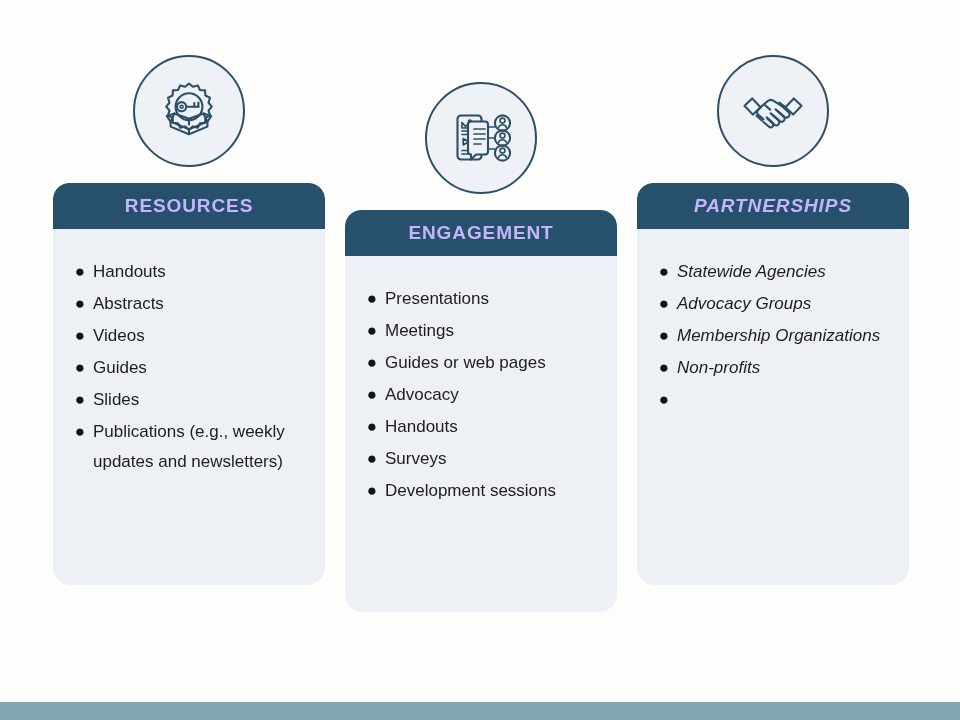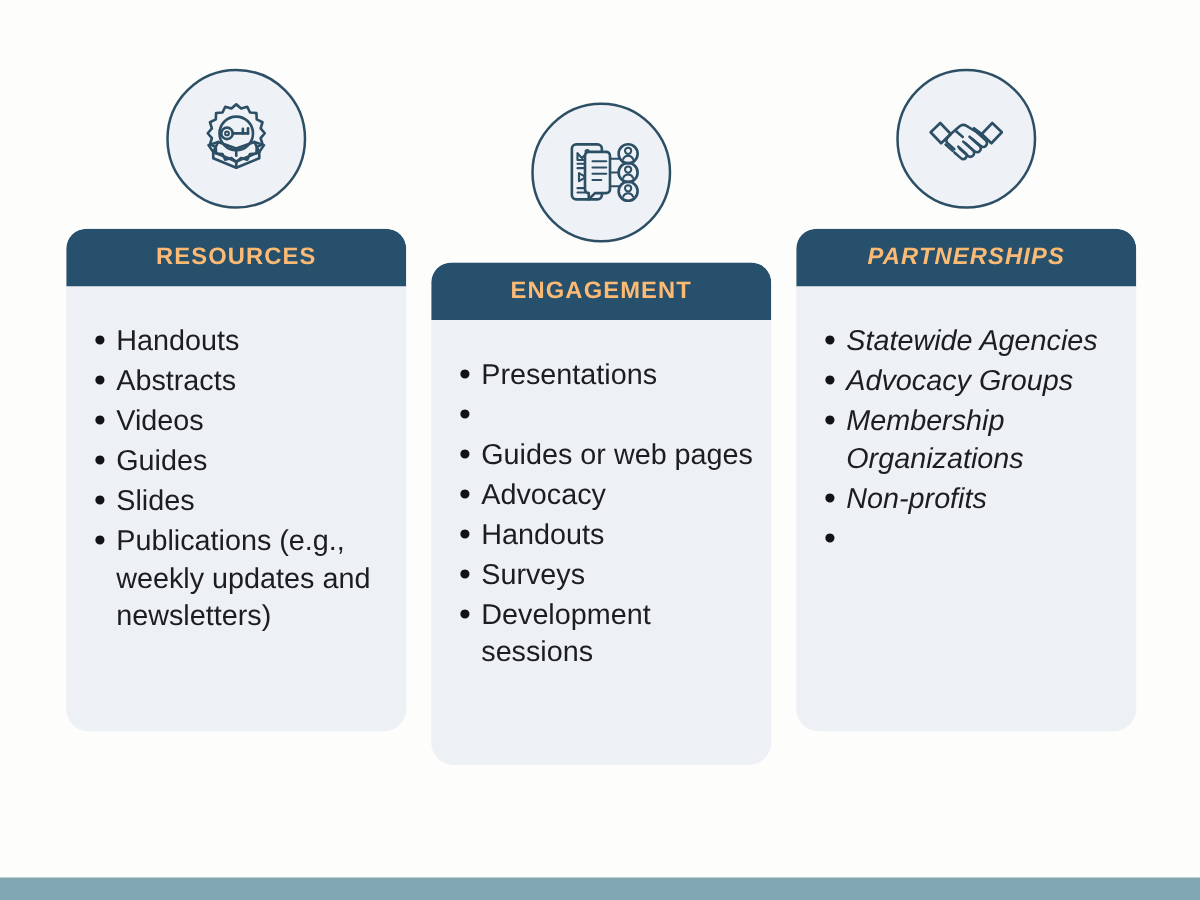--- a/index.html
+++ b/index.html
@@ -85,21 +85,21 @@
   .card-header {
     height: 46px;
     background: #26506b;
     border-radius: 16px 16px 0 0;
     display: flex;
     align-items: center;
     justify-content: center;
   }
 
   .card-header-title {
-    color: #fdba74;
+    color: #c4b5fd;
     font-size: 19px;
     font-weight: bold;
     letter-spacing: 0.9px;
     text-align: center;
     font-family: "Liberation Sans", sans-serif;
   }
 
   .card-body {
     padding: 28px 14px 18px 14px;
   }
@@ -120,21 +120,21 @@
     width: 26px;
     color: #111317;
     font-size: 17px;
     line-height: 30px;
     text-align: center;
   }
 
   .bullet-text {
     flex: 1 1 auto;
     color: #1b1d21;
-    font-size: 23px;
+    font-size: 17px;
     line-height: 30px;
     font-family: "Liberation Sans", sans-serif;
   }
 
   
   #footer-bar {
     position: absolute;
     left: 0;
     bottom: 0;
     width: 960px;
@@ -262,20 +262,21 @@
           <span class="card-header-title">ENGAGEMENT</span>
         </div>
         <div class="card-body">
           <ul class="bullet-list">
             <li class="bullet-item">
               <span class="bullet-dot">●</span>
               <span class="bullet-text">Presentations</span>
             </li>
             <li class="bullet-item">
               <span class="bullet-dot">●</span>
+              <span class="bullet-text">Meetings</span>
             </li>
             <li class="bullet-item">
               <span class="bullet-dot">●</span>
               <span class="bullet-text">Guides or web pages</span>
             </li>
             <li class="bullet-item">
               <span class="bullet-dot">●</span>
               <span class="bullet-text">Advocacy</span>
             </li>
             <li class="bullet-item">

